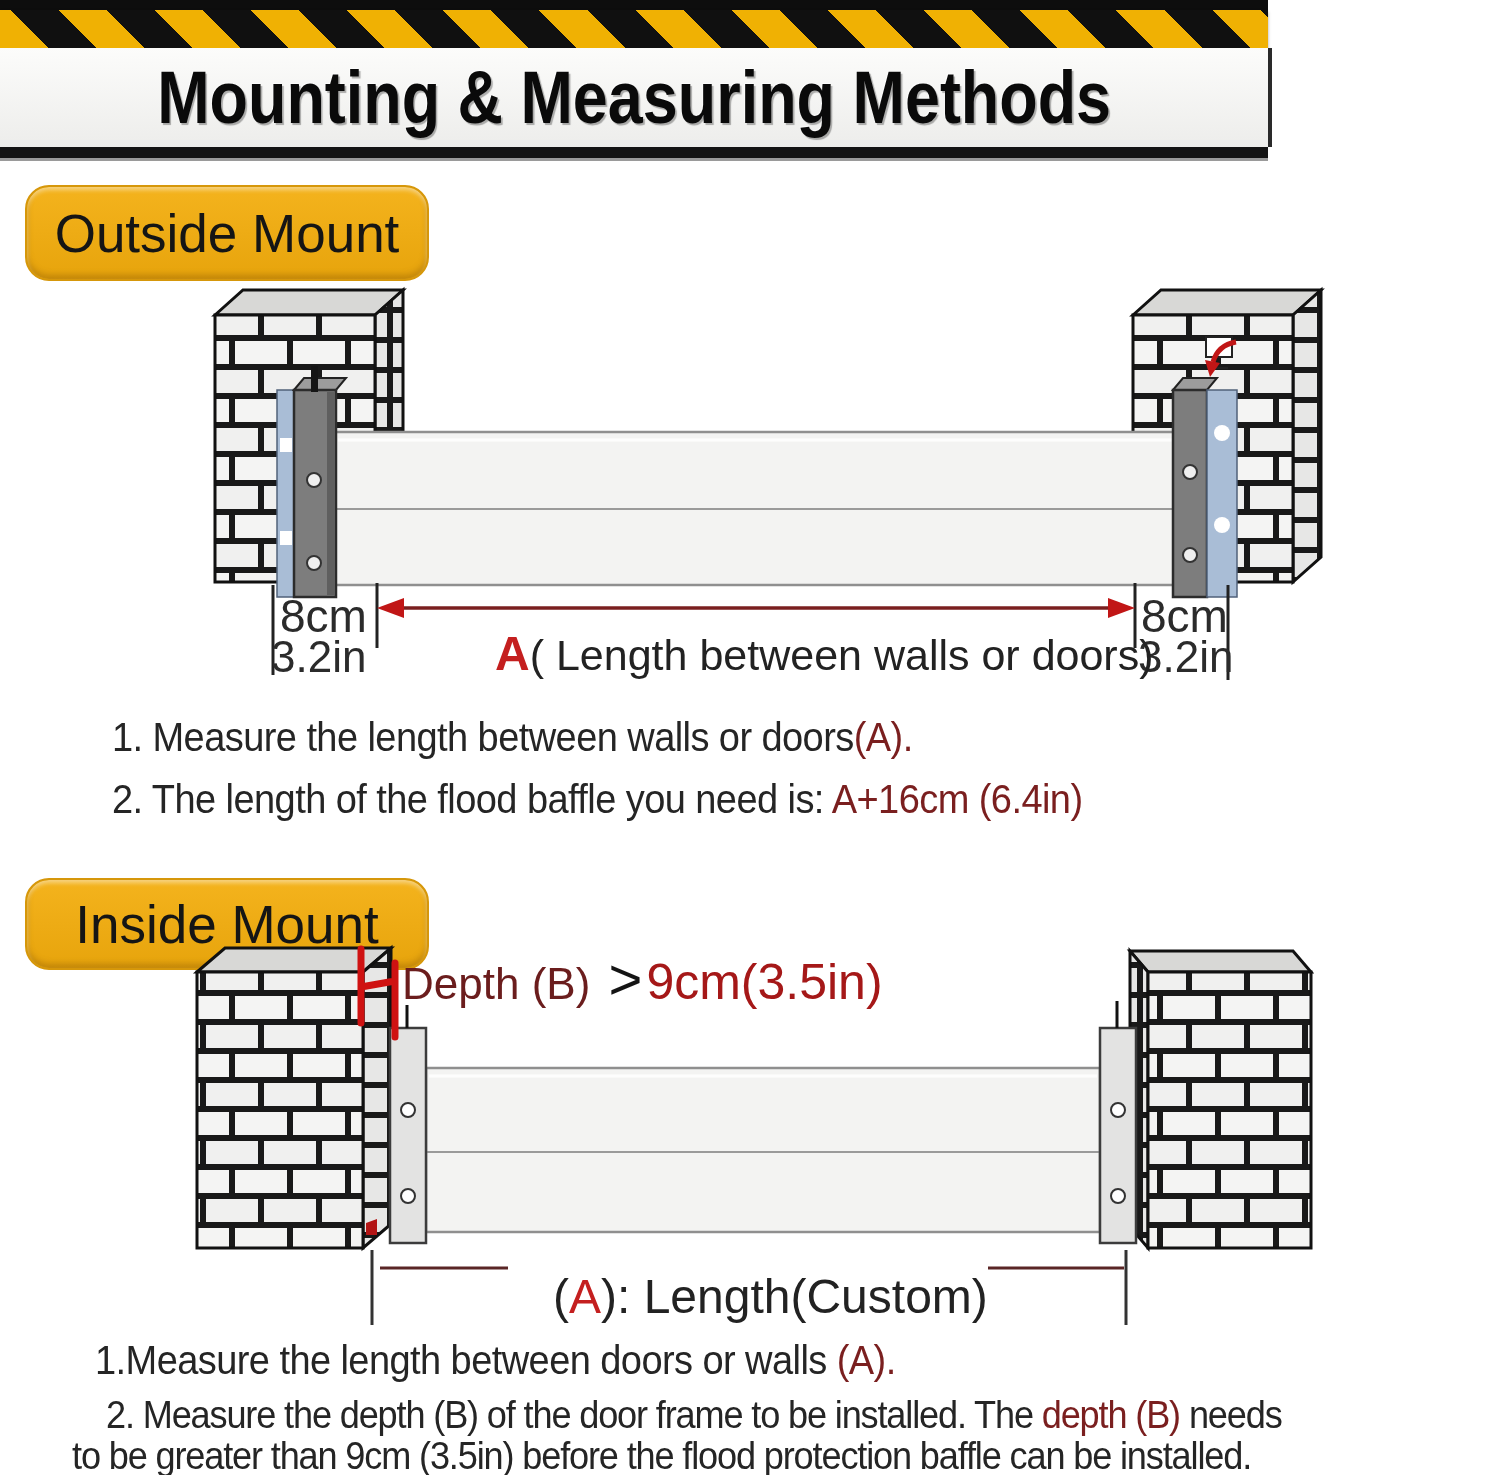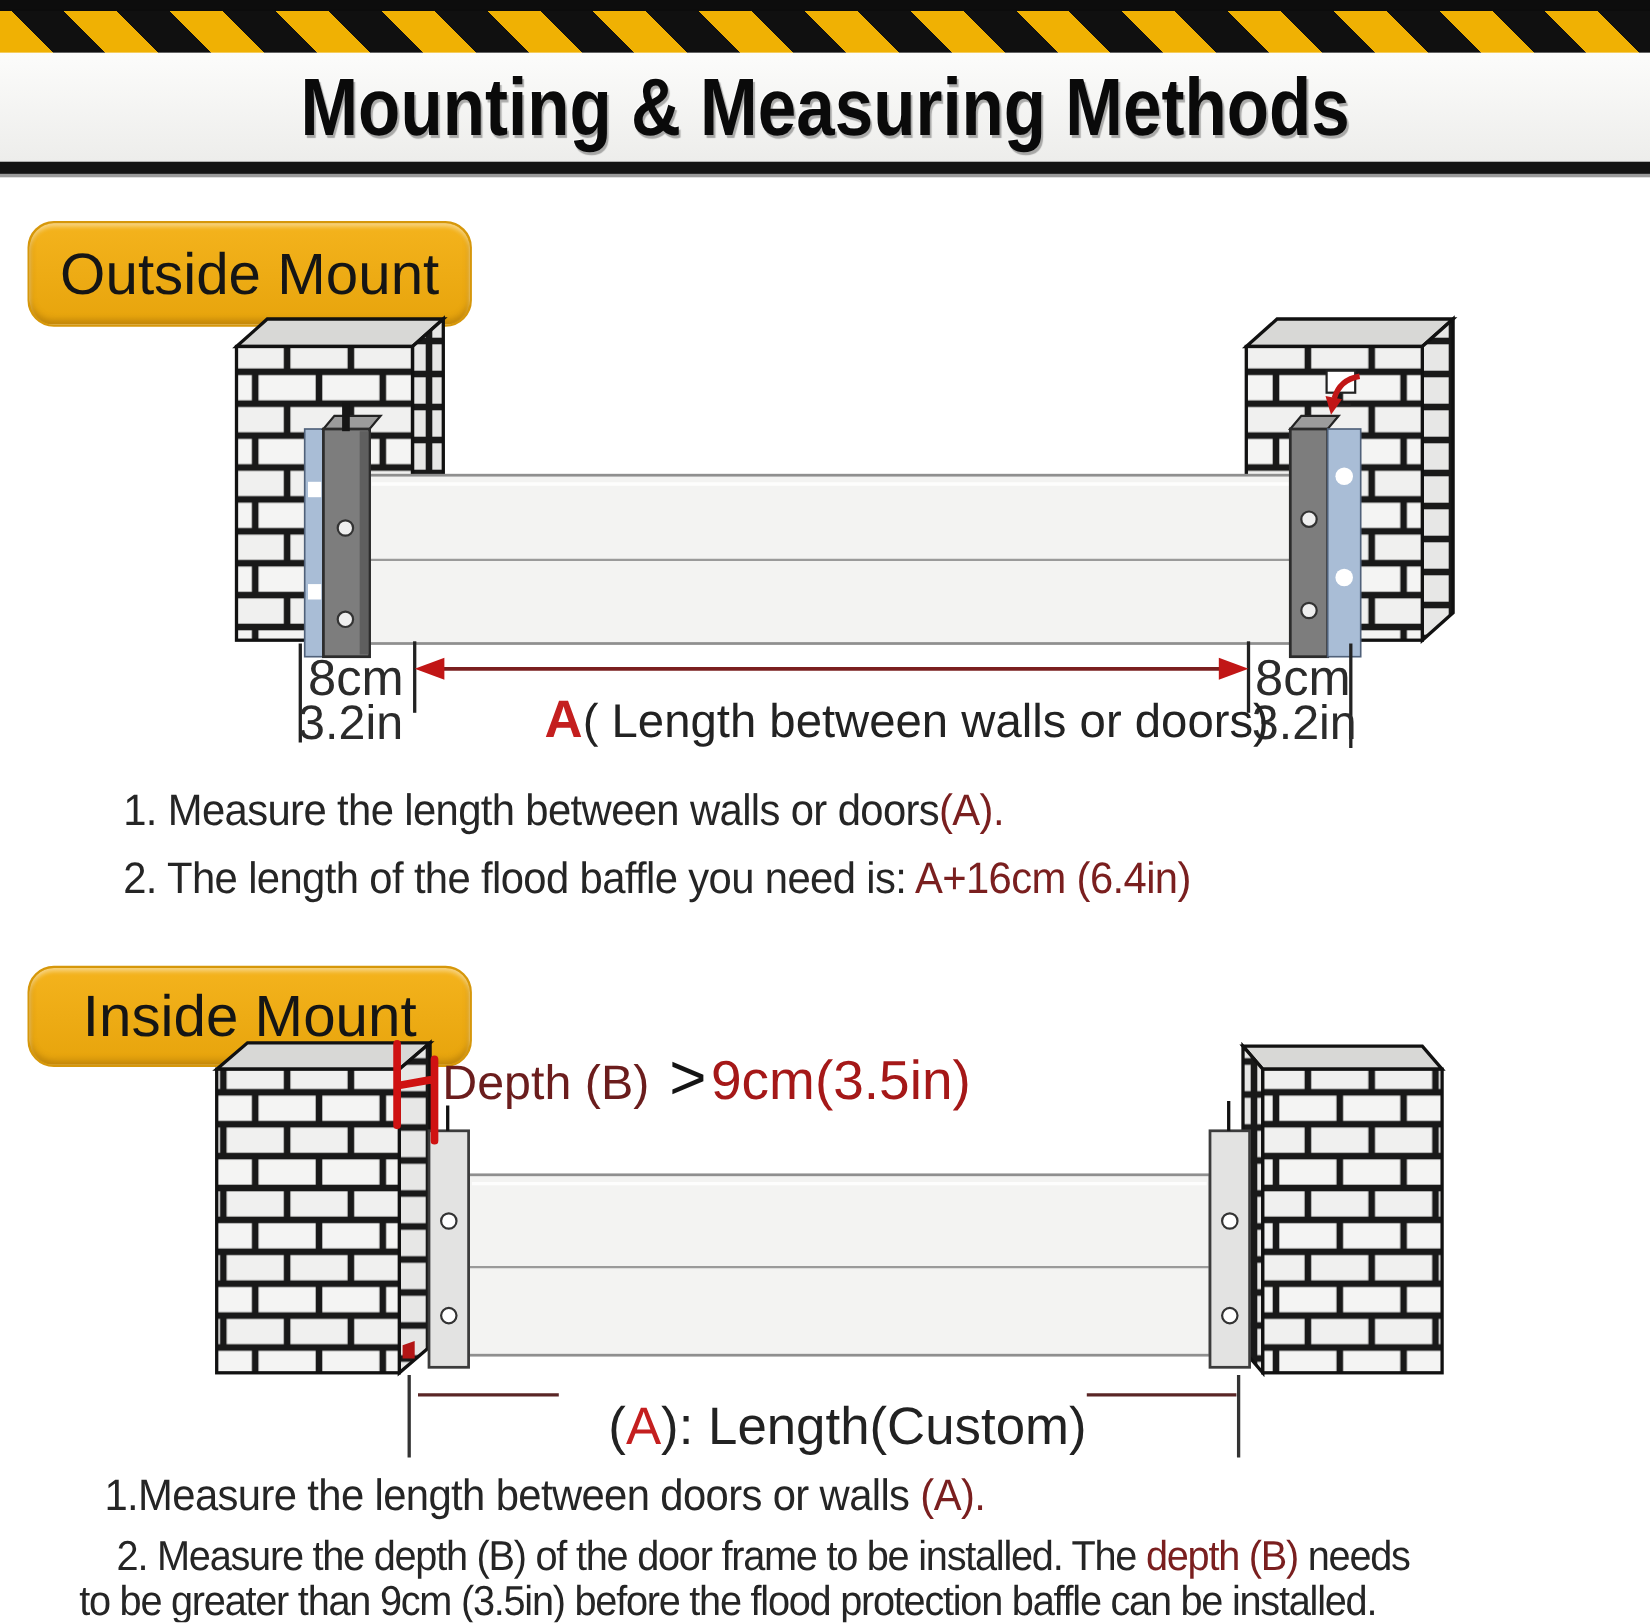--- a/index.html
+++ b/index.html
@@ -2,21 +2,21 @@
 <html><head>
 <meta charset="utf-8">
 <style>
   html,body { margin:0; padding:0; background:#ffffff; }
   #page {
     position:relative; width:1500px; height:1475px; overflow:hidden;
     background:#ffffff; font-family:"Liberation Sans", sans-serif;
   }
 
   
-  .banner { position:absolute; top:0; left:0; width:1500px; height:160px; }
+  .banner { position:absolute; top:0; left:0; width:1268px; height:160px; }
   .bar-top { position:absolute; top:0; left:0; width:100%; height:10px; background:#0d0d0d; }
   .stripes {
     position:absolute; top:10px; left:0; width:100%; height:38px;
     background:repeating-linear-gradient(45deg,#f0b103 0 34px,#101010 34px 68px);
     box-shadow:0 2px 3px rgba(0,0,0,.35);
   }
   .title-band {
     position:absolute; top:48px; left:0; width:100%; height:99px;
     background:linear-gradient(#fcfcfb,#ededeb);
     display:flex; align-items:center; justify-content:center;
@@ -32,21 +32,21 @@
 
   
   .badge {
     position:absolute; left:25px; width:400px; height:92px;
     background:linear-gradient(#f4b31d,#e7a40c);
     border-radius:24px; border:2px solid #d6970a;
     display:flex; align-items:center; justify-content:center;
     font-size:53px; color:#151515; white-space:nowrap;
     box-shadow: inset 0 3px 4px rgba(255,255,255,.45), inset 0 -4px 6px rgba(120,75,0,.35);
   }
-  #badge-outside { top:201px; }
+  #badge-outside { top:185px; }
   #badge-inside  { top:838px; height:88px;margin-top:40px; }
 
   
   .diagram { position:absolute; left:0; width:1500px; display:block; }
   #diagram-outside { top:280px; height:420px; }
   #diagram-inside  { top:935px; height:400px; }
   svg text { font-family:"Liberation Sans", sans-serif; }
 
   
   .steps, .step-row {

